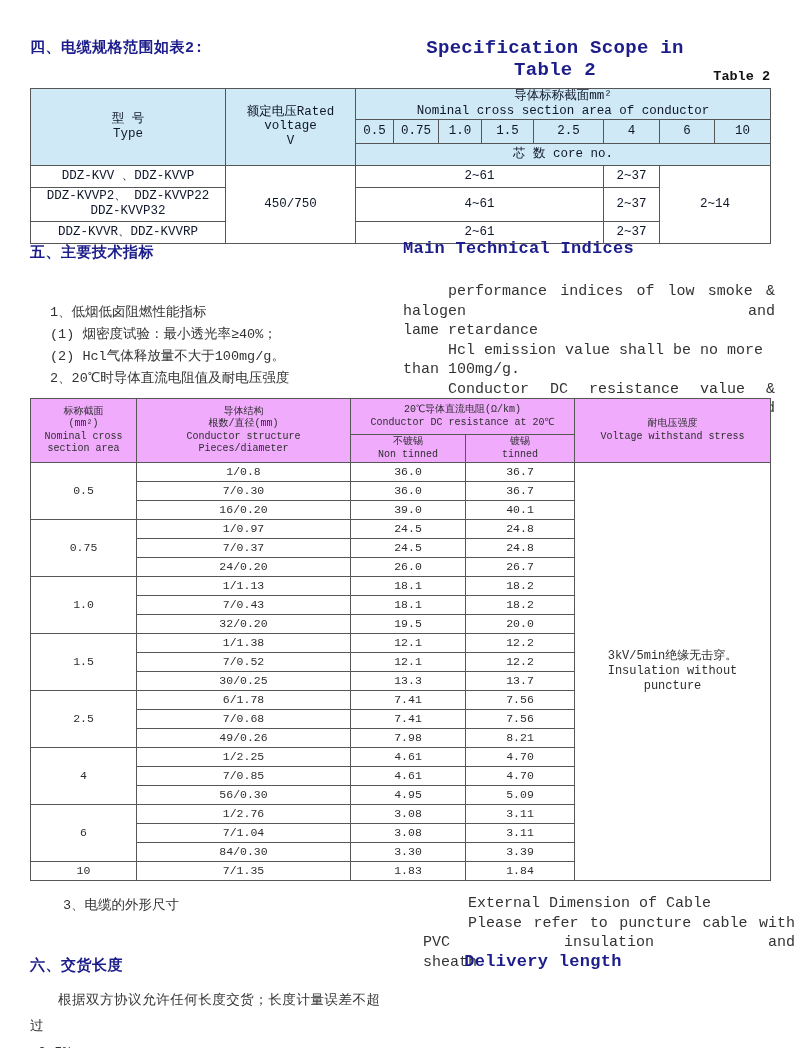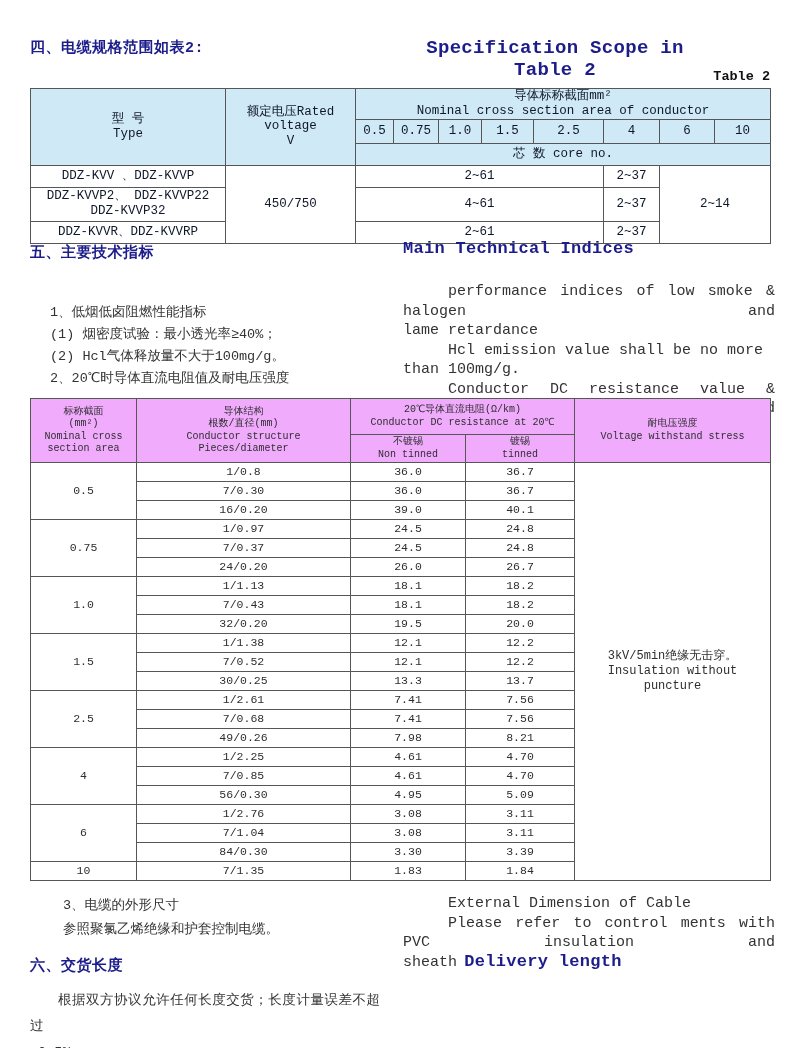--- a/index.html
+++ b/index.html
@@ -223,21 +223,21 @@
           <td>12.1</td>
           <td>12.2</td>
         </tr>
         <tr>
           <td>30/0.25</td>
           <td>13.3</td>
           <td>13.7</td>
         </tr>
         <tr>
           <td rowspan="3">2.5</td>
-          <td>1/2.61</td>
+          <td>6/1.78</td>
           <td>7.41</td>
           <td>7.56</td>
         </tr>
         <tr>
           <td>7/0.68</td>
           <td>7.41</td>
           <td>7.56</td>
         </tr>
         <tr>
           <td>49/0.26</td>
@@ -280,28 +280,27 @@
           <td rowspan="1">10</td>
           <td>7/1.35</td>
           <td>1.83</td>
           <td>1.84</td>
         </tr>
       </tbody>
   </table>
 
   <div class="abs lines2" style="left:63px;top:894px;width:330px;">
       <div class="line">3、电缆的外形尺寸</div>
-      <div class="line">参照聚氯乙烯绝缘和护套控制电缆。</div>
-    </div>
-  <div class="abs paras en-paras" style="left:403px;top:894px;width:372px;">
+    </div>
+  <div class="abs paras en-paras" style="left:423px;top:894px;width:372px;">
       <div class="para">
         <div class="line">External Dimension of Cable</div>
       </div>
       <div class="para">
-        <div class="line">Please refer to control ments with PVC insulation and</div>
+        <div class="line">Please refer to puncture cable with PVC insulation and</div>
         <div class="line">sheath</div>
       </div>
     </div>
 
   <div class="abs hzh navy" style="left:30px;top:956px;">六、交货长度</div>
   <div class="abs paras zh-paras" style="left:30px;top:988px;width:350px;">
       <div class="para">
         <div class="line">根据双方协议允许任何长度交货；长度计量误差不超过</div>
         <div class="line">±0.5%。</div>
       </div>

